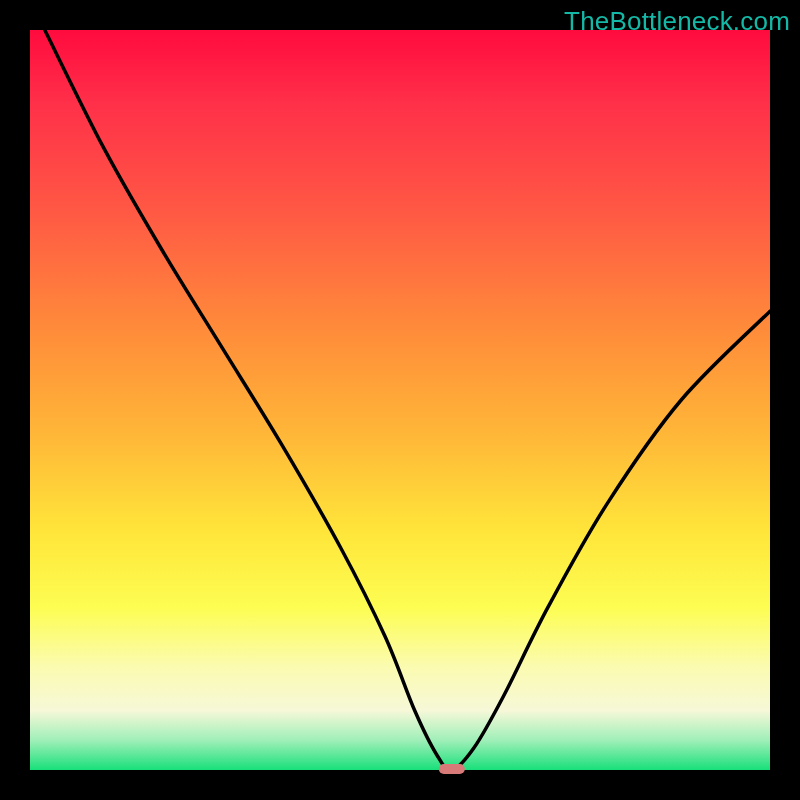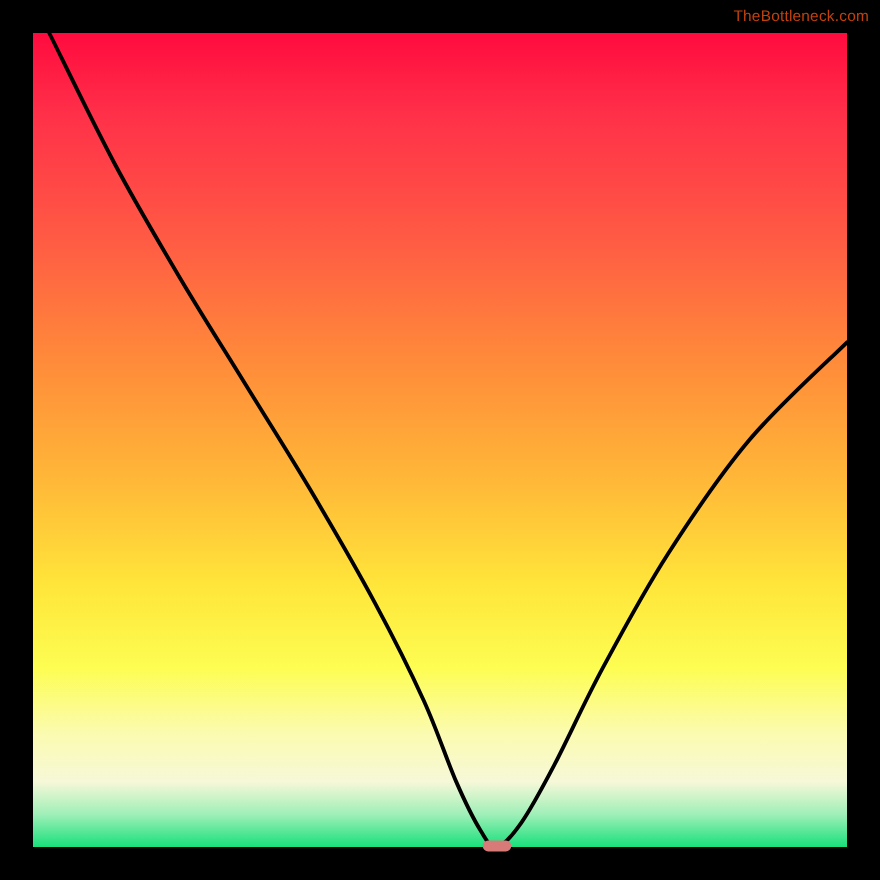--- a/index.html
+++ b/index.html
@@ -38,22 +38,22 @@
       #fbfbb0 86%,
       #f6f8d8 92%,
       #9fefb8 96%,
       #18e07a 100%
     );
   }
   .watermark {
     position: absolute;
     top: 6px;
     right: 10px;
-    color: #c2410c;
-    font-size: 14px;
+    color: #14b8a6;
+    font-size: 26px;
     letter-spacing: 0.2px;
     user-select: none;
   }
   svg.curve {
     position: absolute;
     left: 0;
     top: 0;
     width: 740px;
     height: 740px;
     overflow: visible;

